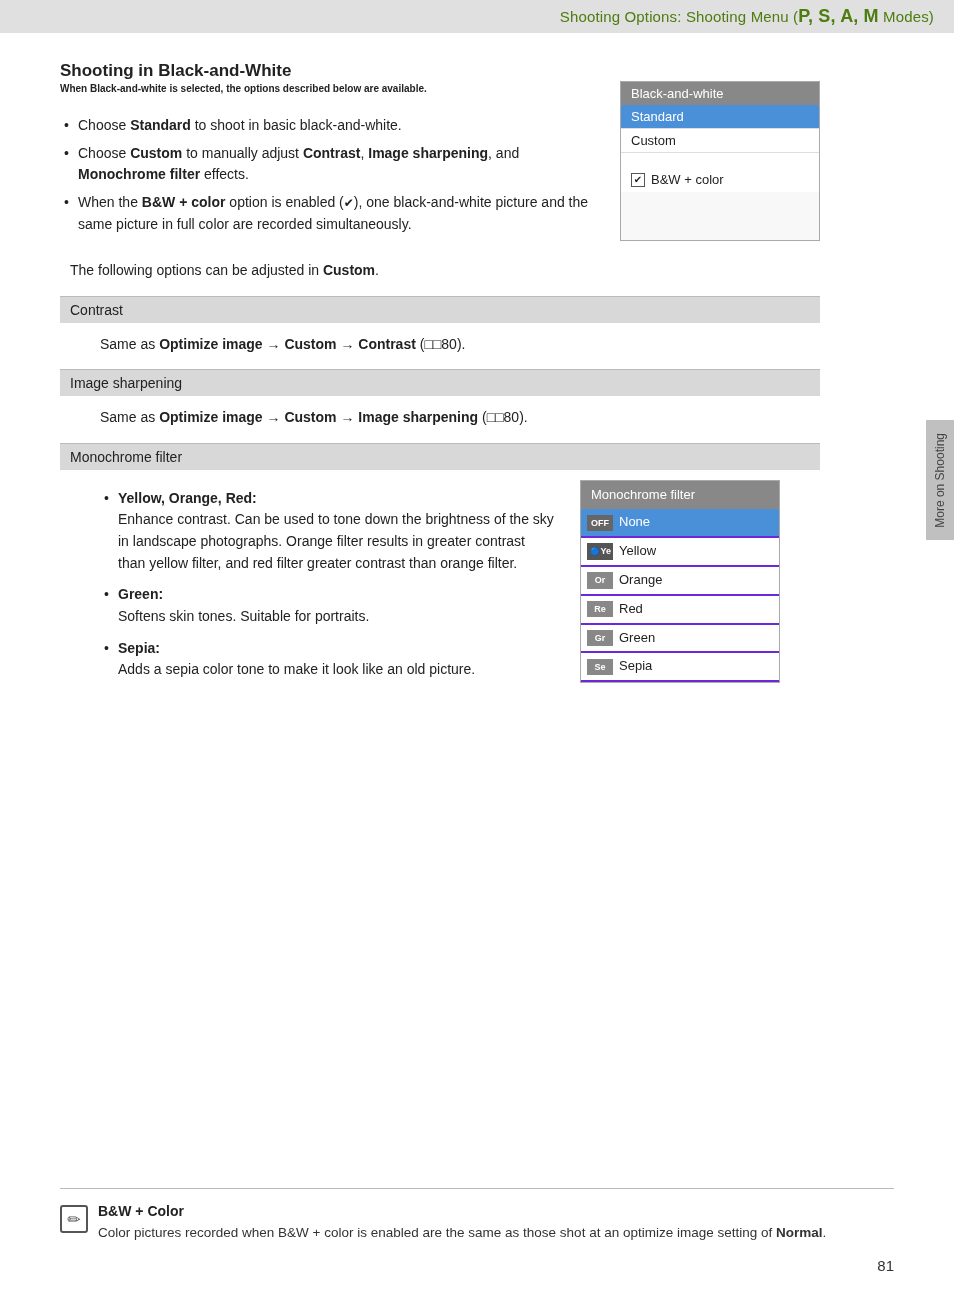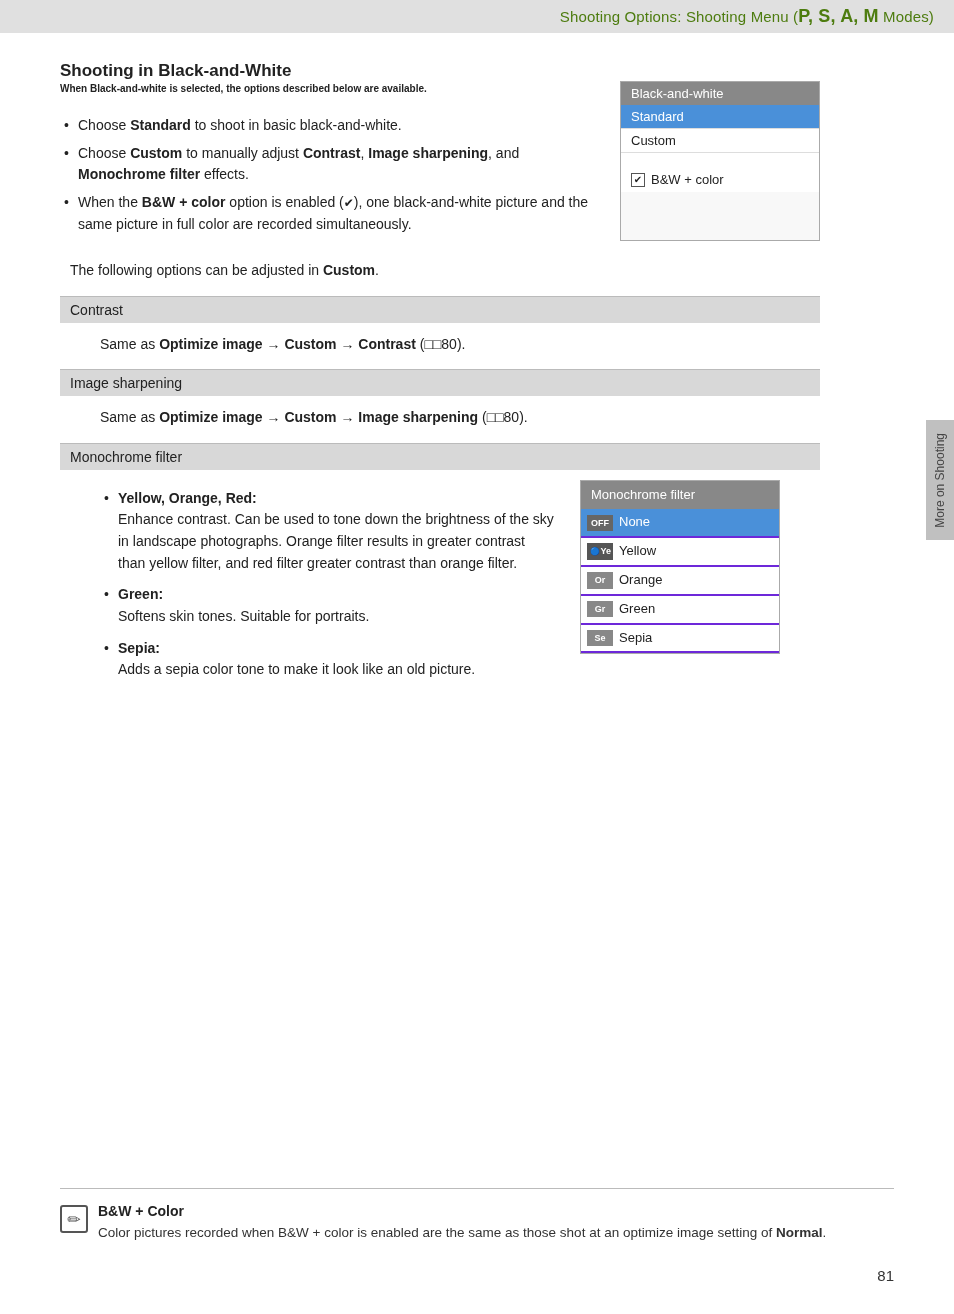--- a/index.html
+++ b/index.html
@@ -236,21 +236,21 @@
     }
 
     .note-text {
       font-size: 13.5px;
       line-height: 1.55;
       color: #333;
     }
 
     .page-number {
       position: absolute;
-      bottom: 30px;
+      bottom: 40px;
       right: 60px;
       font-size: 15px;
       color: #333;
     }
 
     .side-tab {
       position: absolute;
       right: 0;
       top: 420px;
       width: 28px;
@@ -346,20 +346,24 @@
             <span class="mono-badge ye" style="background:#555; font-size:9px; padding:1px 2px; min-width:26px; text-align:right; color:#fff; font-weight:bold; display:inline-block;">
               <span style="font-size:8px;">🔵</span>Ye
             </span>
             <span>Yellow</span>
           </div>
           <div class="mono-item">
             <span class="mono-badge or">Or</span>
             <span>Orange</span>
           </div>
           <div class="mono-item">
+            <span class="mono-badge re">Re</span>
+            <span>Red</span>
+          </div>
+          <div class="mono-item">
             <span class="mono-badge gr">Gr</span>
             <span>Green</span>
           </div>
           <div class="mono-item">
             <span class="mono-badge se">Se</span>
             <span>Sepia</span>
           </div>
         </div>
       </div>
     </div>

